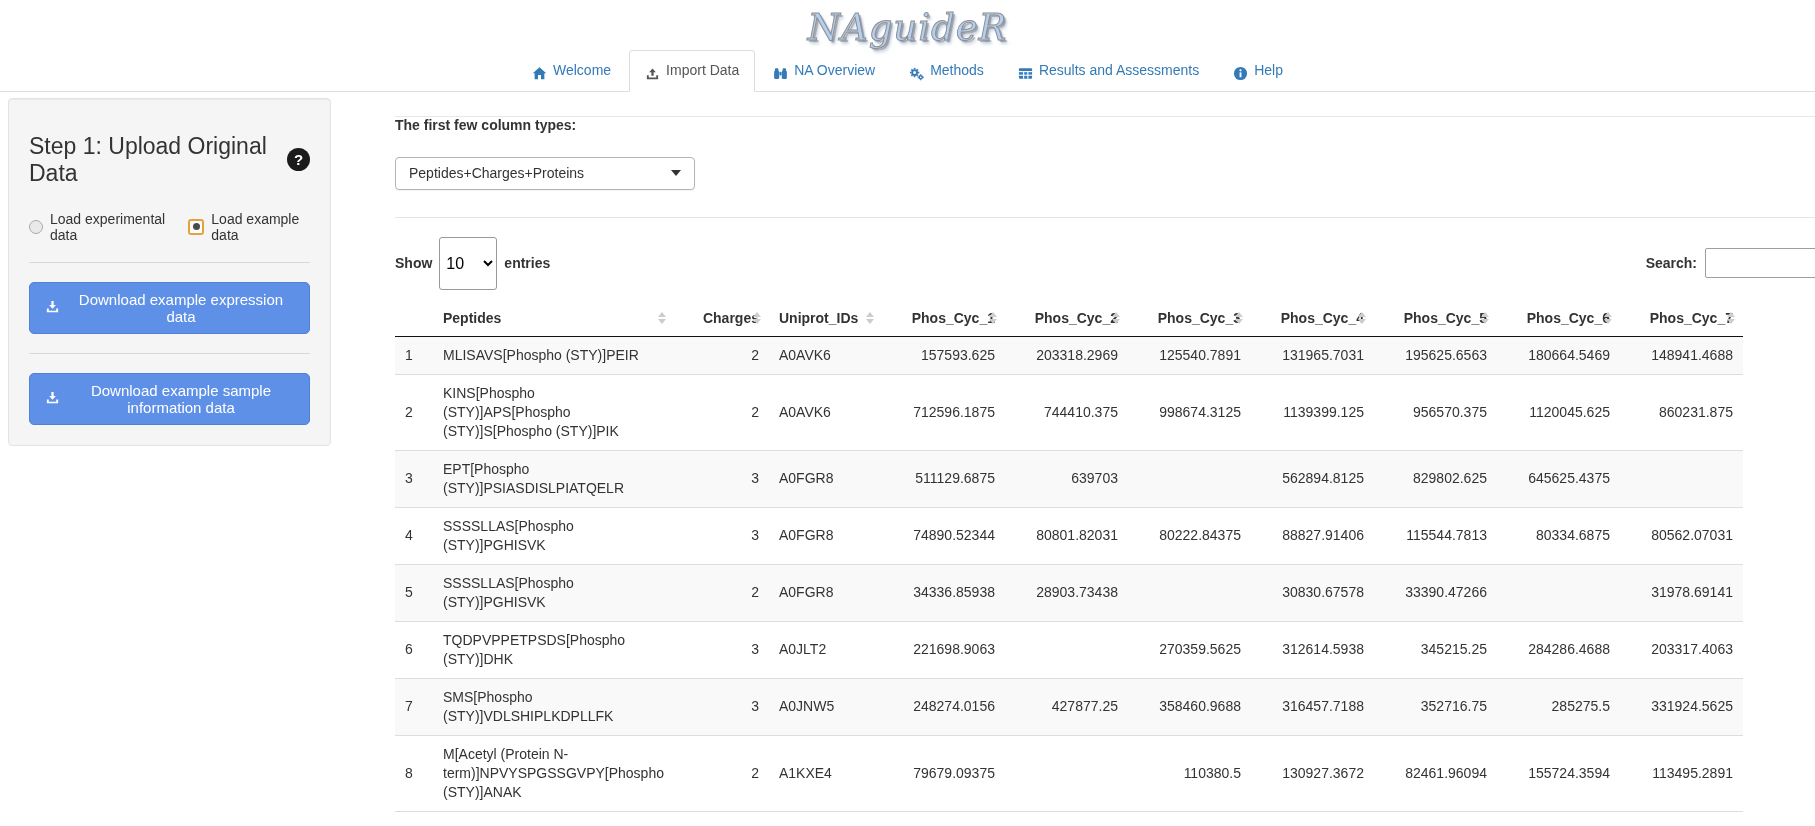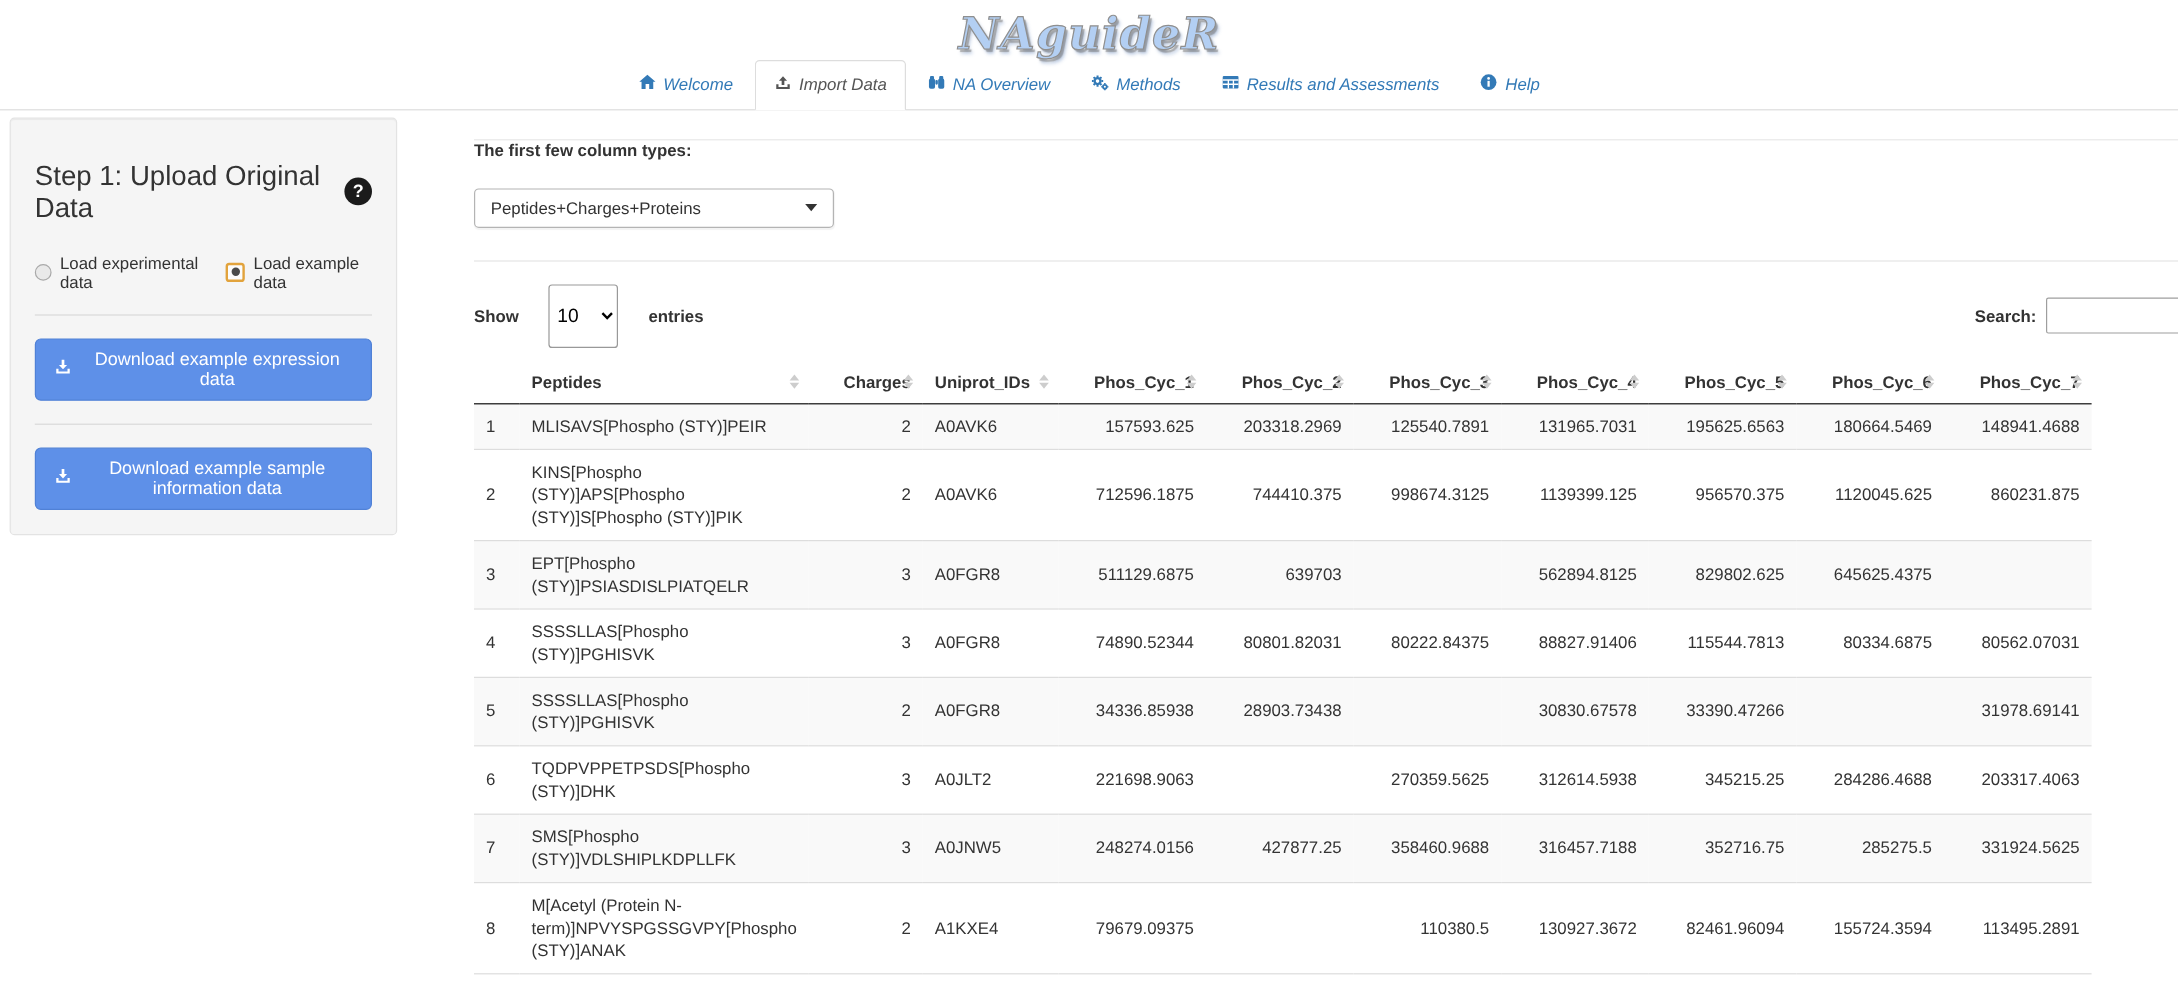--- a/index.html
+++ b/index.html
@@ -2,29 +2,29 @@
 <html><head>
 <meta charset="utf-8">
 <title>NAguideR</title>
 <style>
   * { box-sizing: border-box; }
   html, body { margin:0; padding:0; width:1815px; height:826px; overflow:hidden;
     background:#fff; font-family:"Liberation Sans", sans-serif; font-size:14px; color:#333; }
 
   
   .logo { text-align:center; padding-top:6px; height:50px;
-    font-family:"DejaVu Serif", serif; font-style:italic; font-weight:bold;
+    font-family:"DejaVu Serif", serif; font-style:italic; font-weight:normal;
     font-size:37px; color:#b3cff3; letter-spacing:1px;
     -webkit-text-stroke:1px #8f8f8f;
     text-shadow:2px 2px 1px rgba(110,110,110,.55), 3px 4px 3px rgba(120,150,200,.45); }
   .nav-tabs { display:flex; justify-content:center; align-items:flex-end;
     border-bottom:1px solid #ddd; padding:0 10px; }
-  .nav-tab { display:flex; align-items:flex-start; gap:6px; padding:10px 15px; margin:0 1px -1px 1px;
+  .nav-tab { display:flex; align-items:flex-end; gap:6px; padding:10px 15px; margin:0 1px -1px 1px;
     color:#337ab7; cursor:pointer; border:1px solid transparent; border-radius:4px 4px 0 0;
-    text-decoration:none; line-height:1.42;font-style:italic; }
+    text-decoration:none; line-height:1.42; }
   .nav-tab.active { color:#555; background:#fff; border-color:#ddd #ddd transparent #ddd; cursor:default; }
   .nav-icon { display:inline-flex; width:15px; height:15px; }
   .nav-icon svg { width:15px; height:15px; }
 
   
   .content { display:flex; align-items:flex-start; }
   .well { width:323px; margin:6px 0 0 8px; padding:20px; background:#f5f5f5;
     border:1px solid #e3e3e3; border-radius:4px;
     box-shadow:inset 0 1px 1px rgba(0,0,0,.05); }
   .panel-title { font-size:23px; font-weight:400; color:#333; margin:14px 0 24px 0; display:flex; align-items:center; gap:9px; }
@@ -47,21 +47,21 @@
   .col-types-label { font-weight:bold; margin:0 0 9px 0; }
   .selectize { width:300px; height:33px; border:1px solid #b4b4b4; border-radius:4px; background:#fff;
     display:flex; align-items:center; justify-content:space-between; padding:0 13px; cursor:pointer;
     box-shadow:0 1px 1px rgba(0,0,0,.05);margin-top:24px; }
   .caret-down { width:0; height:0; border-left:5px solid transparent; border-right:5px solid transparent;
     border-top:6px solid #333; }
   .mid-hr { border:none; border-top:1px solid #e5e5e5; margin:27px 0 0 0; }
 
   
   .dt-controls { display:flex; justify-content:space-between; align-items:center; margin:19px 0 10px 0; }
-  .dt-length { display:flex; align-items:center; gap:25px; font-weight:bold; color:#333; }
+  .dt-length { display:flex; align-items:center; gap:7px; font-weight:bold; color:#333; }
   .dt-length select { font-family:inherit; font-size:16px; padding:16px 2px; border:1px solid #999;
     border-radius:3px; background:#fff; width:58px; }
   .dt-search { display:flex; align-items:center; gap:8px; font-weight:bold; color:#333; margin-right:-140px; }
   .dt-search input { width:250px; height:30px; border:1px solid #9e9e9e; border-radius:2px;
     padding:0 6px; font-family:inherit; font-size:14px; }
 
   
   table.dt { border-collapse:collapse; table-layout:fixed; margin-top:4px; }
   table.dt th { border-bottom:1px solid #111; padding:10px 10px; font-weight:bold; font-size:14px;
     position:relative; cursor:pointer; white-space:nowrap; }

